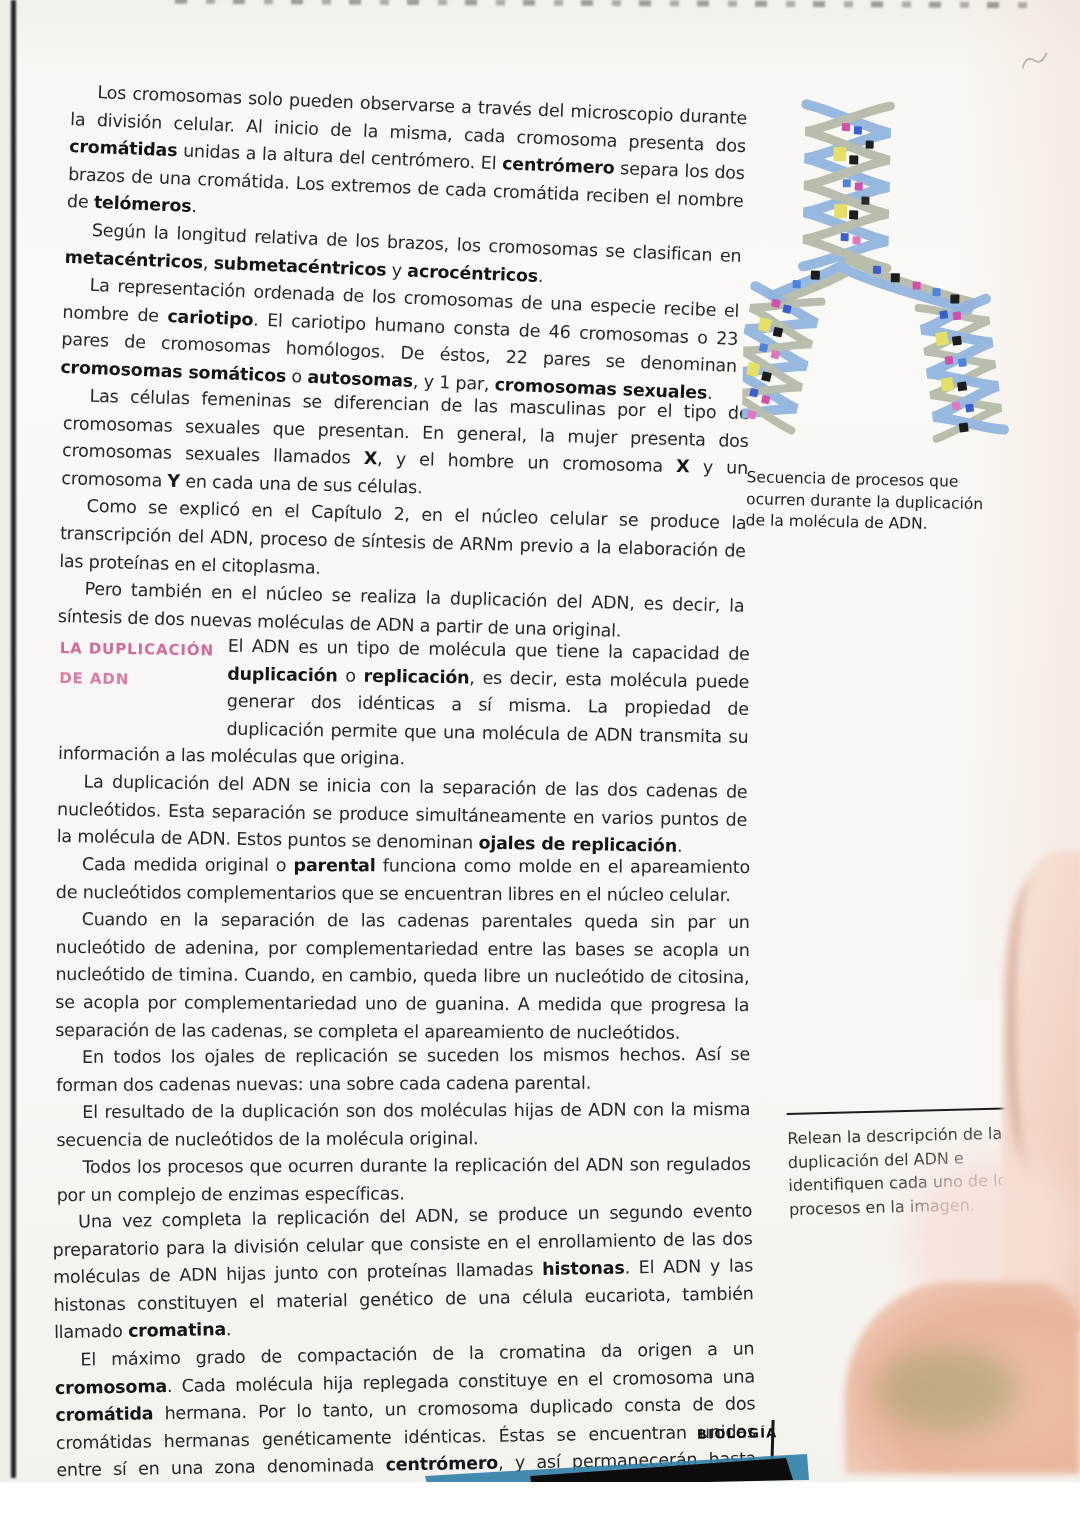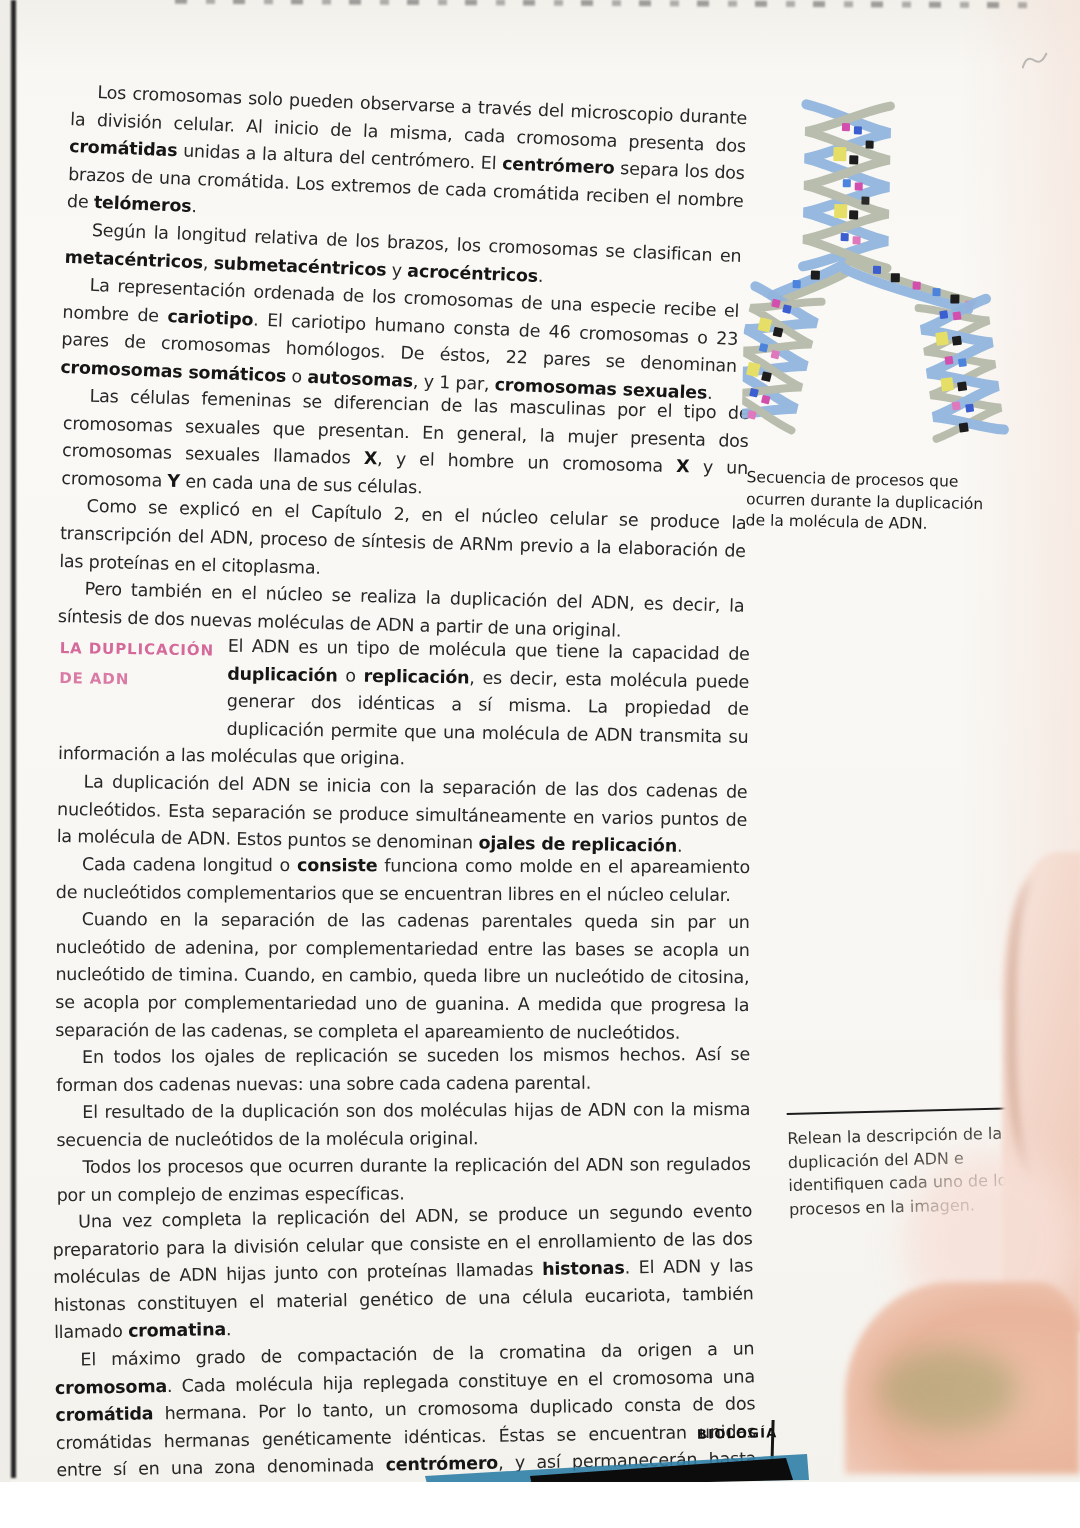--- a/index.html
+++ b/index.html
@@ -101,21 +101,21 @@
     </div>
     <div class="tg tg3">
       <div class="dupl-head">
         <span class="dupl-line">LA DUPLICACIÓN</span>
         <span class="dupl-line l2">DE ADN</span>
       </div>
       <p class="no-indent"><span>El ADN es un tipo de molécula que tiene la capacidad de </span><b>duplicación</b><span> o </span><b>replicación</b><span>, es decir, esta molécula puede generar dos idénticas a sí misma. La propiedad de duplicación permite que una molécula de ADN transmita su información a las moléculas que origina.</span></p>
       <p><span>La duplicación del ADN se inicia con la separación de las dos cadenas de nucleótidos. Esta separación se produce simultáneamente en varios puntos de la molécula de ADN. Estos puntos se denominan </span><b>ojales de replicación</b><span>.</span></p>
     </div>
     <div class="tg tg4">
-      <p><span>Cada cadena longitud o </span><b>consiste</b><span> funciona como molde en el apareamiento de nucleótidos complementarios que se encuentran libres en el núcleo celular.</span></p>
+      <p><span>Cada medida original o </span><b>parental</b><span> funciona como molde en el apareamiento de nucleótidos complementarios que se encuentran libres en el núcleo celular.</span></p>
       <p><span>Cuando en la separación de las cadenas parentales queda sin par un nucleótido de adenina, por complementariedad entre las bases se acopla un nucleótido de timina. Cuando, en cambio, queda libre un nucleótido de citosina, se acopla por complementariedad uno de guanina. A medida que progresa la separación de las cadenas, se completa el apareamiento de nucleótidos.</span></p>
     </div>
     <div class="tg tg5">
       <p><span>En todos los ojales de replicación se suceden los mismos hechos. Así se forman dos cadenas nuevas: una sobre cada cadena parental.</span></p>
       <p><span>El resultado de la duplicación son dos moléculas hijas de ADN con la misma secuencia de nucleótidos de la molécula original.</span></p>
       <p><span>Todos los procesos que ocurren durante la replicación del ADN son regulados por un complejo de enzimas específicas.</span></p>
     </div>
     <div class="tg tg6">
       <p><span>Una vez completa la replicación del ADN, se produce un segundo evento preparatorio para la división celular que consiste en el enrollamiento de las dos moléculas de ADN hijas junto con proteínas llamadas </span><b>histonas</b><span>. El ADN y las histonas constituyen el material genético de una célula eucariota, también llamado </span><b>cromatina</b><span>.</span></p>
       <p><span>El máximo grado de compactación de la cromatina da origen a un </span><b>cromosoma</b><span>. Cada molécula hija replegada constituye en el cromosoma una </span><b>cromátida</b><span> hermana. Por lo tanto, un cromosoma duplicado consta de dos cromátidas hermanas genéticamente idénticas. Éstas se encuentran unidas entre sí en una zona denominada </span><b>centrómero</b><span>, y así permanecerán hasta promediar la división celular.</span></p>

